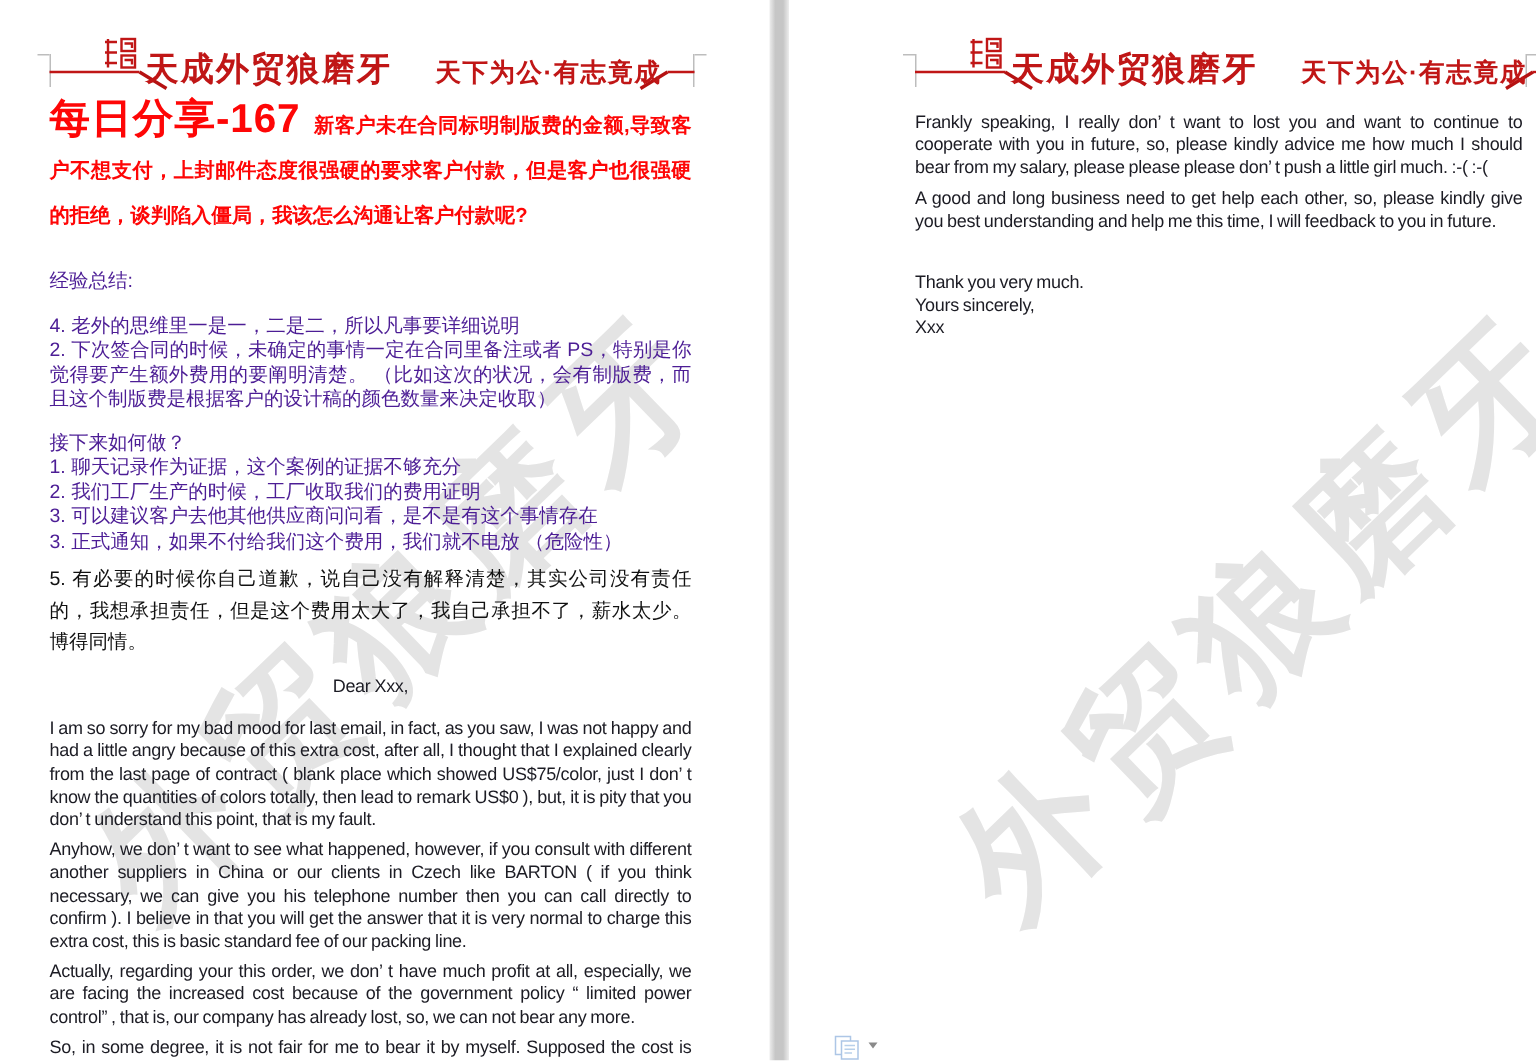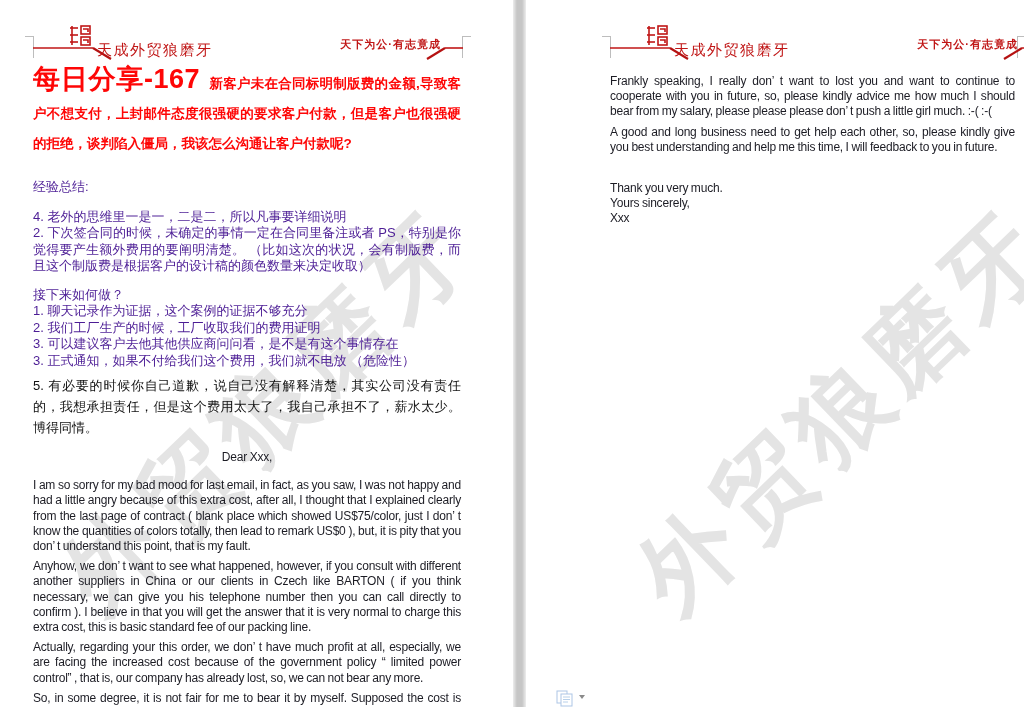--- a/index.html
+++ b/index.html
@@ -33,26 +33,26 @@
   }
   #page1 .watermark{left:268px;top:412px}
   #page2 .watermark{left:318px;top:412px}
 
   
   .hdr{position:absolute;top:22px;height:42px;z-index:2}
   #page1 .hdr{left:31px;width:434px}
   #page2 .hdr{left:82px;width:434px}
   .hdr svg.lines{position:absolute;left:0;top:0}
   .brand{
-    position:absolute;left:66px;top:19px;
-    font-size:15px;font-weight:normal;color:var(--accent_red);letter-spacing:1.5px;
+    position:absolute;left:66px;top:9px;
+    font-size:22px;font-weight:bold;color:var(--accent_red);letter-spacing:1.5px;
   }
   .slogan{
     position:absolute;right:24px;top:15px;
-    font-size:11px;font-weight:bold;color:var(--accent_red);letter-spacing:1px;
+    font-size:17px;font-weight:bold;color:var(--accent_red);letter-spacing:1px;
   }
   .logo{position:absolute;left:38px;top:1px}
 
   
   .cmark{position:absolute;z-index:1}
   .cmark .v{position:absolute;left:0;top:0;width:1px;height:22px;background:#bdbdbd}
   .cmark .h{position:absolute;top:0;width:8px;height:1px;background:#bdbdbd}
   .cmark.l .h{left:-8px}
   .cmark.r .h{left:1px}
 

